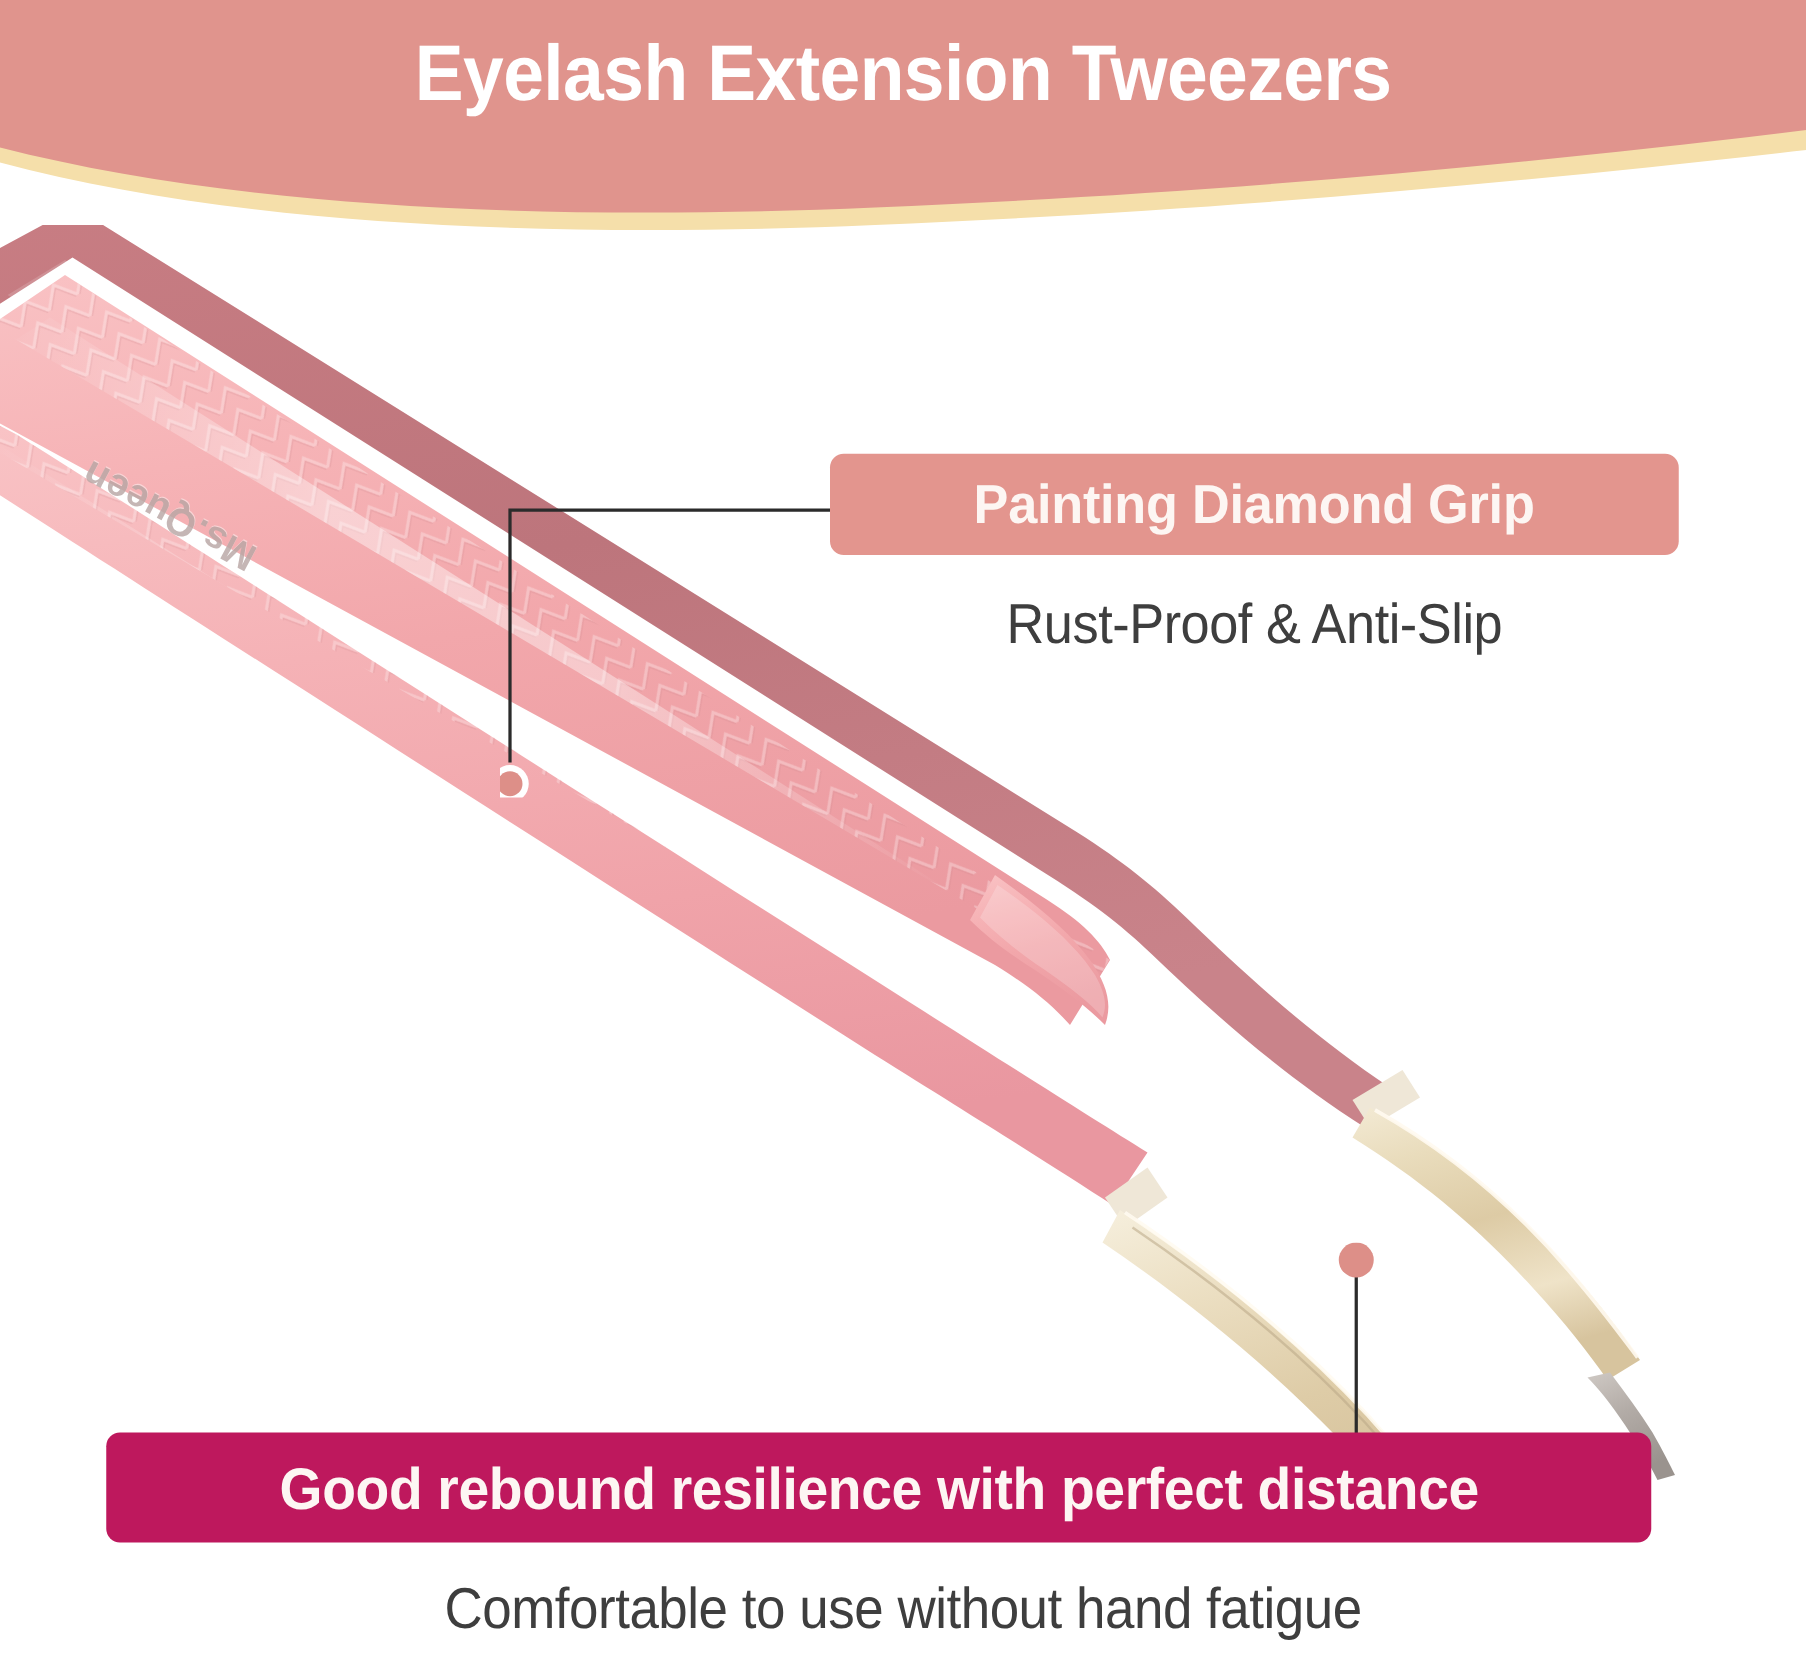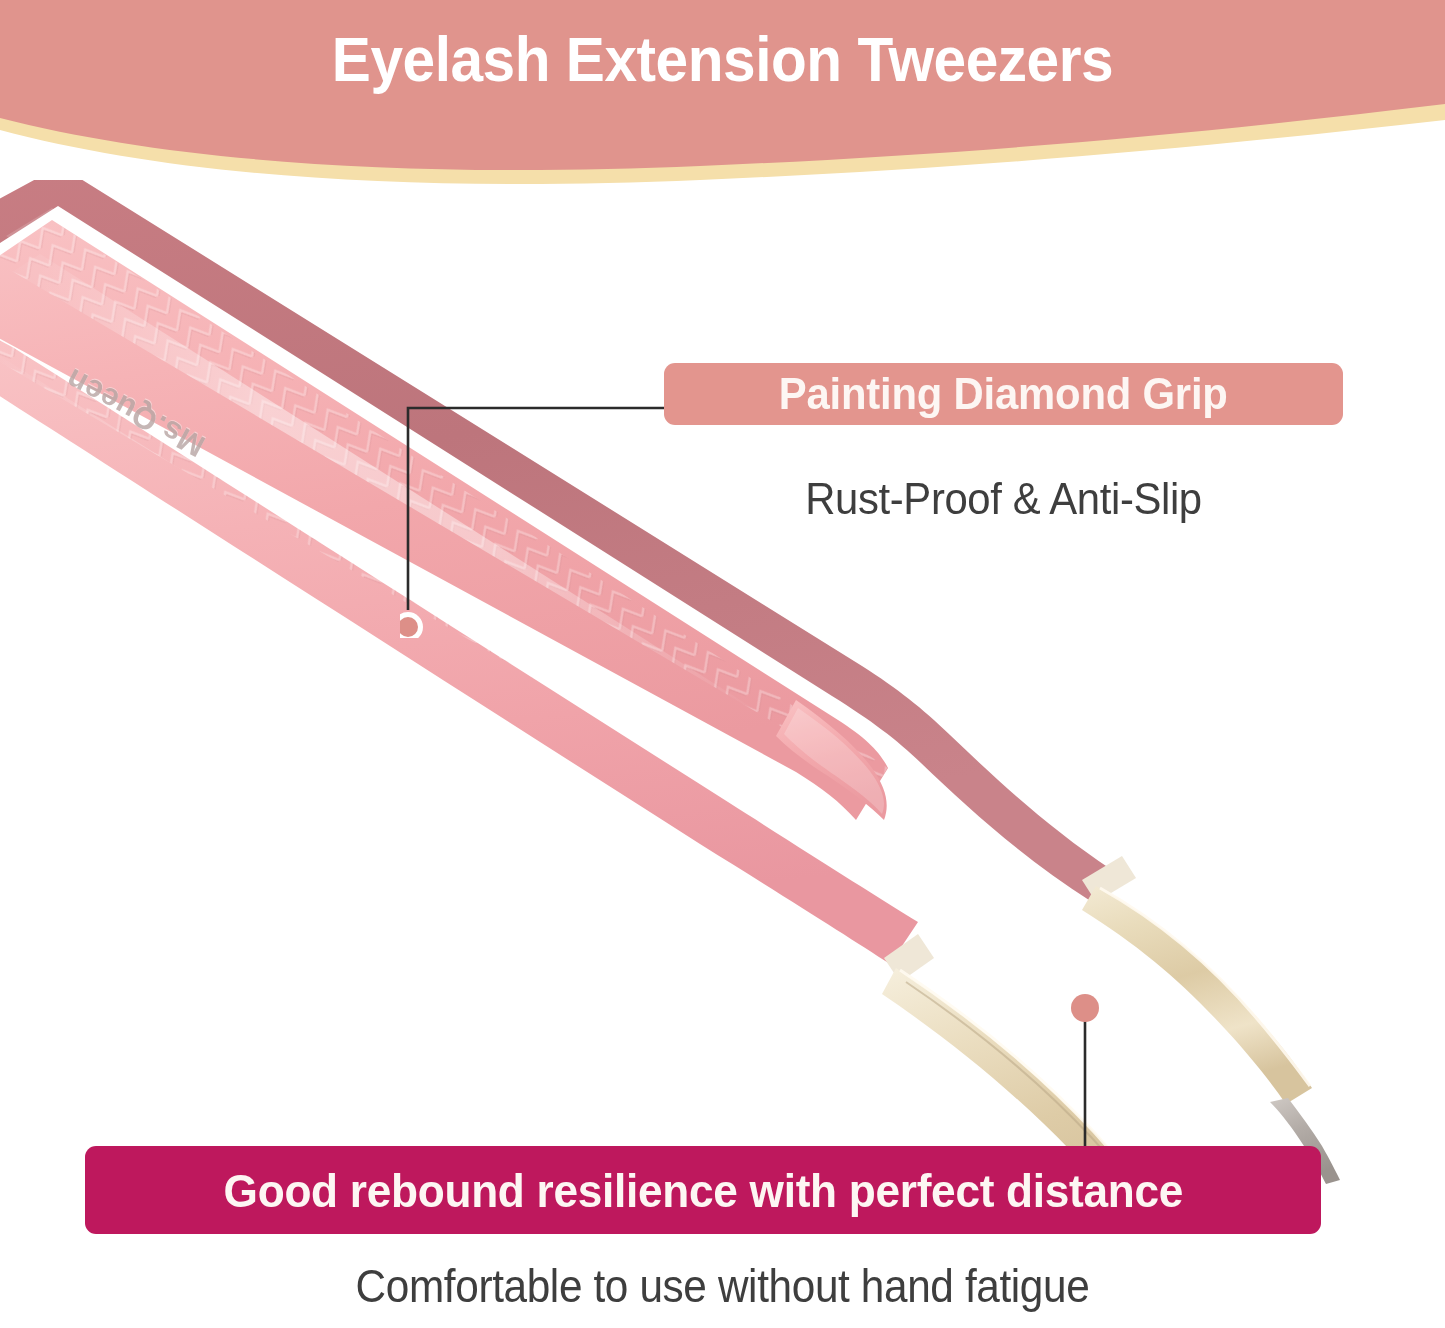--- a/index.html
+++ b/index.html
@@ -81,21 +81,21 @@
   #callout-top-leader {
     position: absolute;
     left: 400px; top: 398px;
     width: 280px; height: 240px;
   }
   #callout-top-badge {
     position: absolute;
     left: 664px;
     top: 363px;
     width: 679px;
-    height: 62px;
+    height: 81px;
     background: #e3958e;
     border-radius: 11px;
     display: flex;
     align-items: center;
     justify-content: center;
   }
   #callout-top-badge .badge-text {
     color: #fdf6f3;
     font-size: 44px;
     font-weight: bold;

